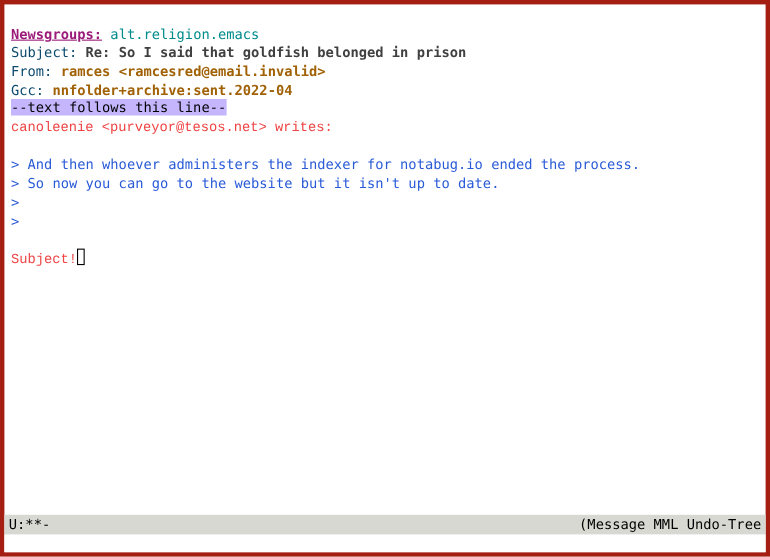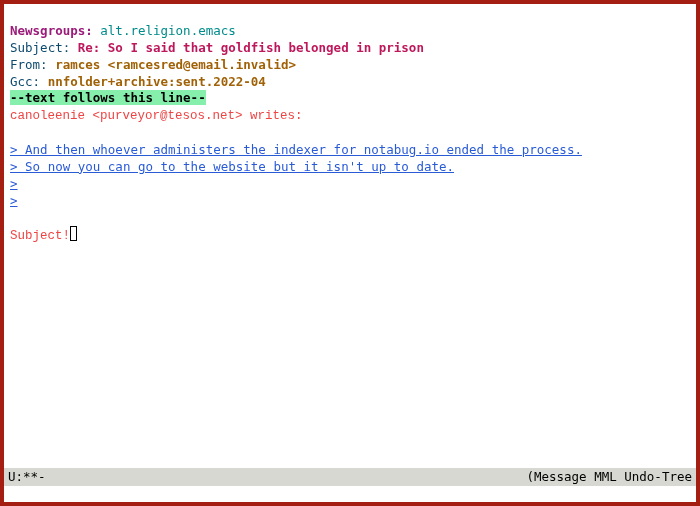--- a/index.html
+++ b/index.html
@@ -29,38 +29,38 @@
       color: #0c4a6e;
       font-weight: normal;
     }
     .hdr-val {
       color: #a16207;
       font-weight: bold;
     }
     .hdr-newsgroups {
       color: #9b1b7a;
       font-weight: bold;
+      text-decoration: underline;
     }
     .hdr-ng-val {
       color: #008b8b;
       font-weight: normal;
     }
     .hdr-subject-val {
-      color: #be185d;
+      color: #404040;
       font-weight: bold;
     }
     .sep-line {
-      background: #86efac;
+      background: #c4b5fd;
       display: inline;
       color: #000000;
-      font-weight: bold;
+      font-weight: normal;
     }
     .quoted {
       color: #2a5bd7;
-      text-decoration: underline;
     }
     .cursor {
       display: inline-block;
       width: 7px;
       height: 15px;
       border: 1px solid #000;
       vertical-align: text-bottom;
       margin-bottom: 1px;
     }
     .plain {

